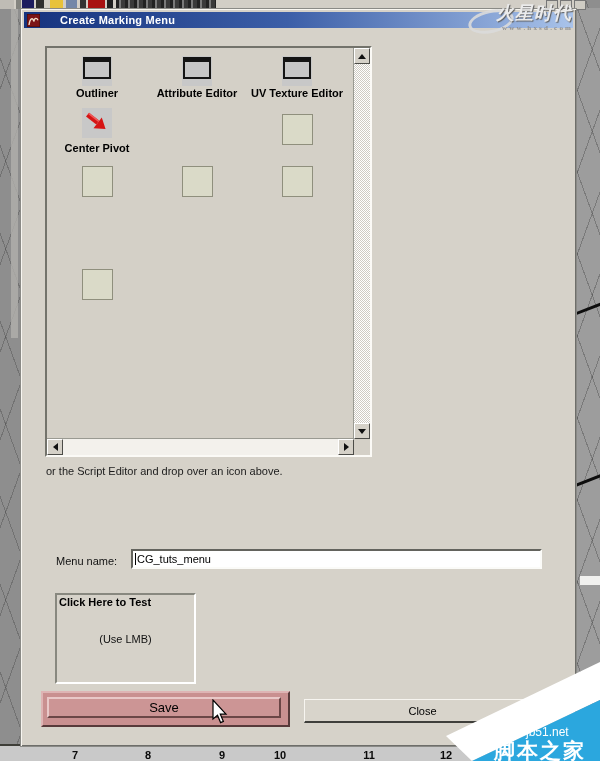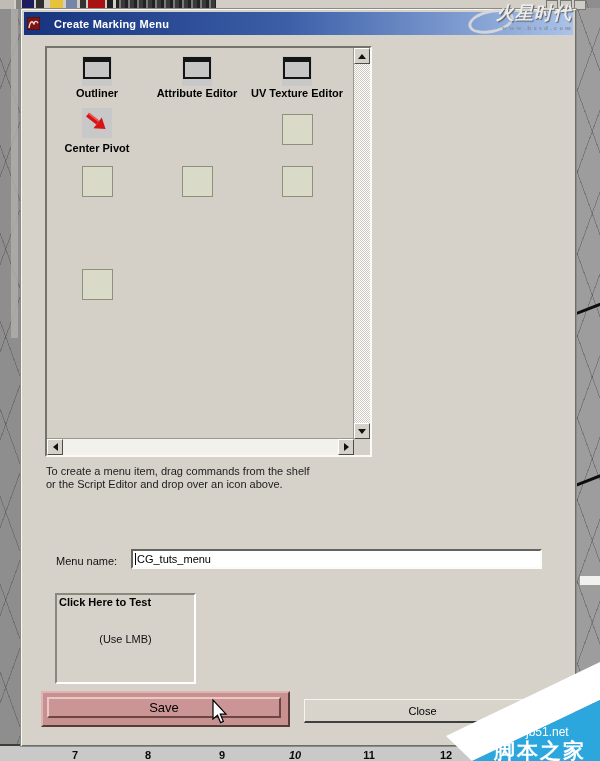--- a/index.html
+++ b/index.html
@@ -28,23 +28,23 @@
   
   .timeline{left:0;top:744px;width:600px;height:17px;background:#c9c9c9;
             border-top:2px solid #3e3e38;box-sizing:border-box;}
   .tick{position:absolute;top:3px;transform:translateX(-50%);
         font-size:11px;font-weight:bold;color:#0a0a0a;}
 
   
   .dialog{left:20px;top:8px;width:555px;height:737px;background:#d6d2c9;
     border:1px solid #8a8a86;
     box-shadow:inset 1px 1px 0 #f8f6f1, inset -1px -1px 0 #6e6e6a;z-index:10;}
-  .titlebar{left:3px;top:3px;width:549px;height:23px;
+  .titlebar{left:3px;top:3px;width:549px;height:16px;
     background:linear-gradient(90deg,#16337e 0%,#3c5fa8 48%,#a9c3ea 100%);
-    display:flex;align-items:center;gap:14px;padding-left:3px;box-sizing:border-box;}
+    display:flex;align-items:center;gap:20px;padding-left:3px;box-sizing:border-box;}
   .titlebar .title-text{color:#ffffff;font-weight:bold;font-size:11px;letter-spacing:.2px;}
 
   
   .shelf-panel{left:24px;top:37px;width:327px;height:411px;box-sizing:border-box;
     background:#d4d0c7;border:2px solid;border-color:#73736b #fbfaf6 #fbfaf6 #73736b;}
   .panel-content{position:absolute;left:0;top:0;right:16px;bottom:16px;overflow:hidden;z-index:1;}
   .cell{position:absolute;width:30px;height:30px;background:#c8c8c8;}
   .win-glyph{margin:1px auto 0;width:24px;height:15px;background:#c6c6c6;
     border:2px solid #141414;border-top:5px solid #141414;}
   .cell-label{position:absolute;transform:translateX(-50%);white-space:nowrap;
@@ -195,21 +195,20 @@
           <span class="arr left"></span>
         </div>
       <div class="sb-btn" style="right:0;bottom:0;">
           <span class="arr right"></span>
         </div>
     </div>
     <div class="scroll-corner"></div>
   </div>
 
   <div class="abs instructions">
-    <div>To create a menu item, drag commands from the shelf</div>
     <div>or the Script Editor and drop over an icon above.</div>
   </div>
 
   <div class="abs menu-name-label">Menu name:</div>
   <div class="abs menu-name-field">
     <span class="caret"></span>
     <span>CG_tuts_menu</span>
   </div>
 
   <div class="abs test-box">
@@ -220,21 +219,21 @@
   <div class="abs save-frame">
     <div class="save-btn">Save</div>
   </div>
   <div class="abs close-btn">Close</div>
 </div>
 
 <div class="abs timeline">
   <span class="tick" style="left:75px;">7</span>
   <span class="tick" style="left:148px;">8</span>
   <span class="tick" style="left:222px;">9</span>
-  <span class="tick" style="left:295px;font-style:italic;">10</span>
+  <span class="tick" style="left:280px;">10</span>
   <span class="tick" style="left:369px;">11</span>
   <span class="tick" style="left:446px;">12</span>
   <span class="tick" style="left:516px;">13</span>
   <span class="tick" style="left:589px;">14</span>
 </div>
 
 <svg class="abs cursor" width="18" height="26">
   <path d="M2 1 L2 20 L6.5 16.2 L9.6 23.6 L12.4 22.4 L9.3 15.2 L15 15.2 Z" fill="#ffffff" stroke="#000000" stroke-width="1.2"></path>
 </svg>
 

